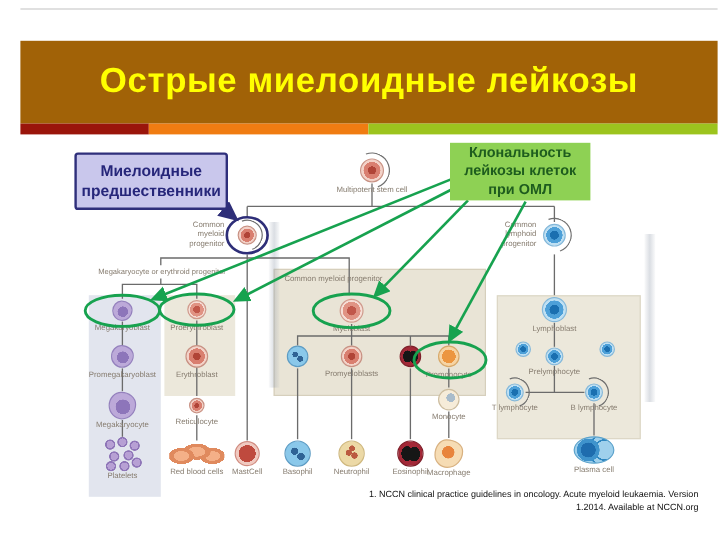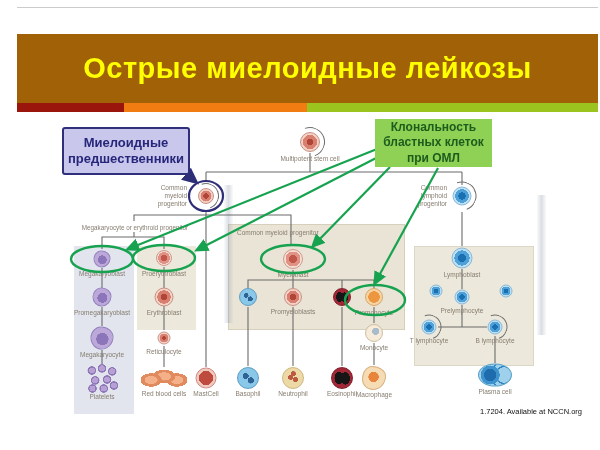--- a/index.html
+++ b/index.html
@@ -293,18 +293,19 @@
     <path d="M390 167 L313 246" marker-end="url(#ga)"></path>
     <path d="M438 168 L375 283" marker-end="url(#ga)"></path>
   </g>
   <path d="M174 164 L196 182" fill="none" stroke="#2e2e78" stroke-width="2.6" marker-end="url(#na)"></path>
 </svg>
 
 <div class="callout-purple">
   <span>Миелоидные предшественники</span>
 </div>
 <div class="callout-green">
-  <span>Клональность бластных клеток при ОМЛ</span>
+  <span>Клональность лейкозы клеток при ОМЛ</span>
 </div>
 
 <div class="footnotes">
-  <div>1.7204. Available at NCCN.org</div>
+  <div>1. NCCN clinical practice guidelines in oncology. Acute myeloid leukaemia. Version</div>
+  <div>1.2014. Available at NCCN.org</div>
 </div>
 
 </body></html>

